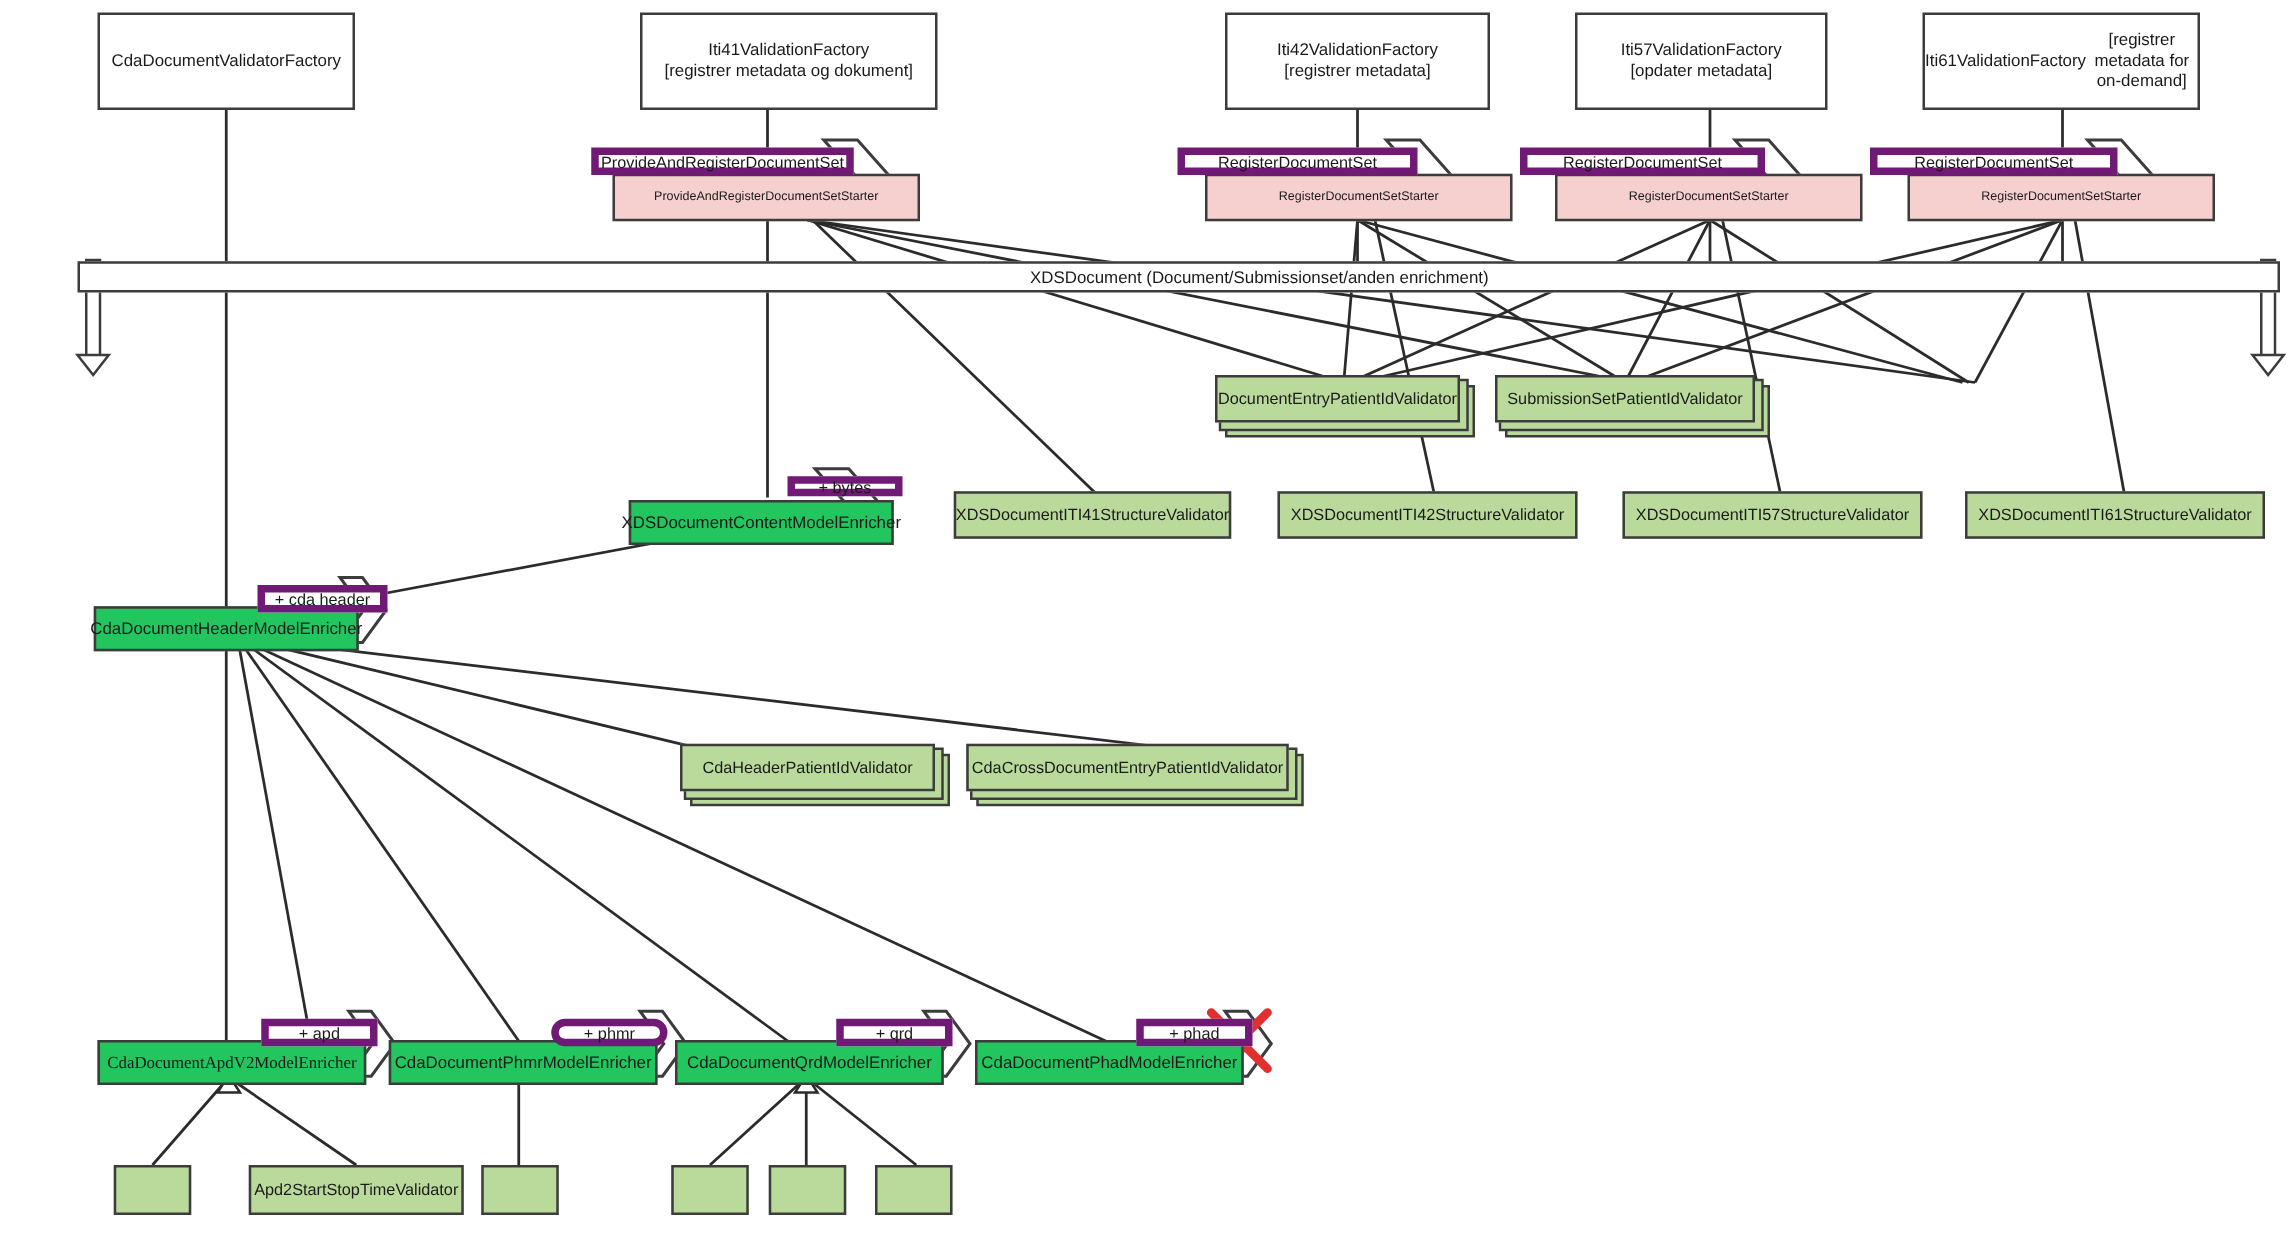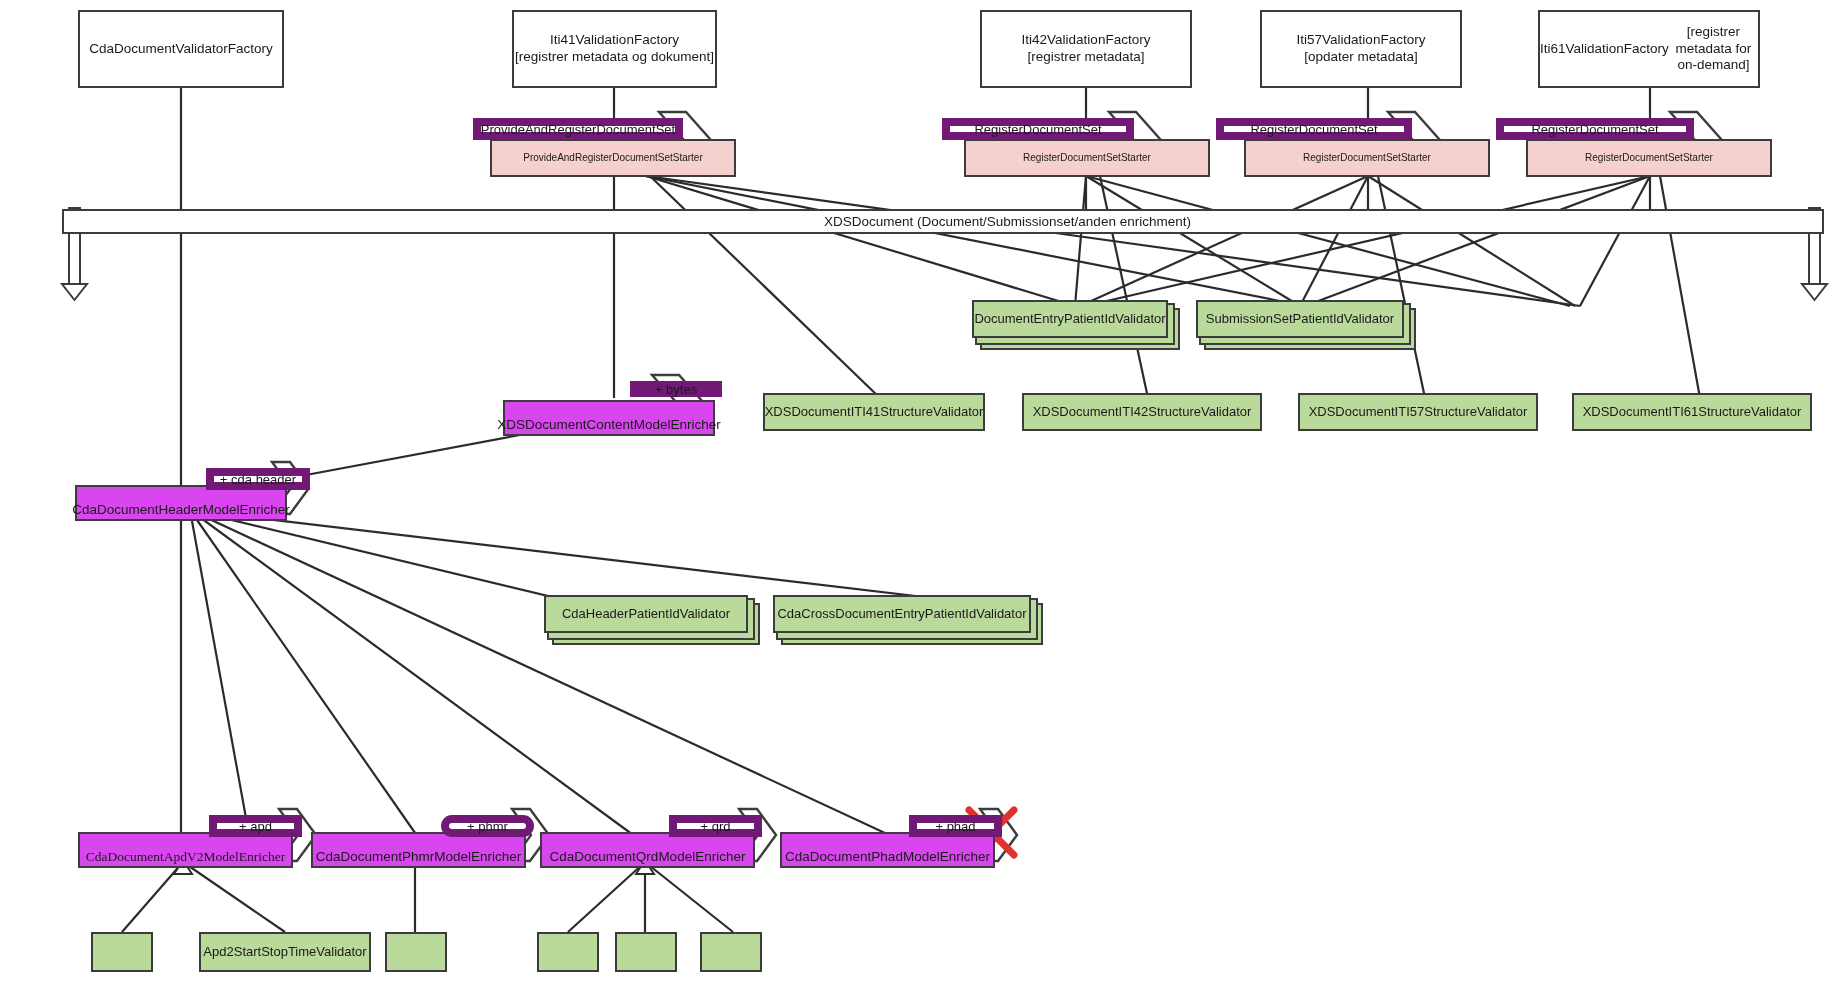--- a/index.html
+++ b/index.html
@@ -39,23 +39,22 @@
   }
   .factory {
     background: #ffffff;
     font-size: 13.5px;
   }
   .starter {
     background: #f6cfcf;
     font-size: 10px;
   }
   .enricher {
-    background: #d946ef;
+    background: #22c55e;
     font-size: 13.5px;
-    align-items: flex-end;
   }
   .validator {
     background: #bada9c;
     font-size: 13px;
   }
   .bar {
     position: absolute;
     box-sizing: border-box;
     border: 2px solid #3c3c3c;
     background: #ffffff;
@@ -70,21 +69,21 @@
   .stack {
     box-shadow:
       5px 5px 0 0 #bada9c,
       5px 5px 0 2px #3c3c3c,
       10px 10px 0 0 #bada9c,
       10px 10px 0 2px #3c3c3c;
   }
   .label-box {
     position: absolute;
     box-sizing: border-box;
-    border: 8px solid #701a75;
+    border: 6px solid #701a75;
     background: #ffffff;
     display: flex;
     align-items: center;
     justify-content: center;
     font-size: 13px;
     color: #1a1a1a;
     z-index: 7;
     white-space: nowrap;
   }
   .redx {
@@ -189,21 +188,21 @@
     <g class="redx" stroke="#e03030" stroke-width="7" stroke-linecap="round">
       <line x1="969" y1="810" x2="1014" y2="855"></line>
       <line x1="1014" y1="810" x2="969" y2="855"></line>
     </g>
   </svg>
 
   <div class="node factory" style="left:78px; top:10px; width:206px; height:78px;">
     <span>CdaDocumentValidatorFactory</span>
   </div>
 
-  <div class="node factory" style="left:512px; top:10px; width:205px; height:78px; flex-direction:column;">
+  <div class="node factory" style="left:512px; top:10px; width:238px; height:78px; flex-direction:column;">
     <span>Iti41ValidationFactory</span>
     <span>[registrer metadata og dokument]</span>
   </div>
 
   <div class="node factory" style="left:980px; top:10px; width:212px; height:78px; flex-direction:column;">
     <span>Iti42ValidationFactory</span>
     <span>[registrer metadata]</span>
   </div>
 
   <div class="node factory" style="left:1260px; top:10px; width:202px; height:78px; flex-direction:column;">

